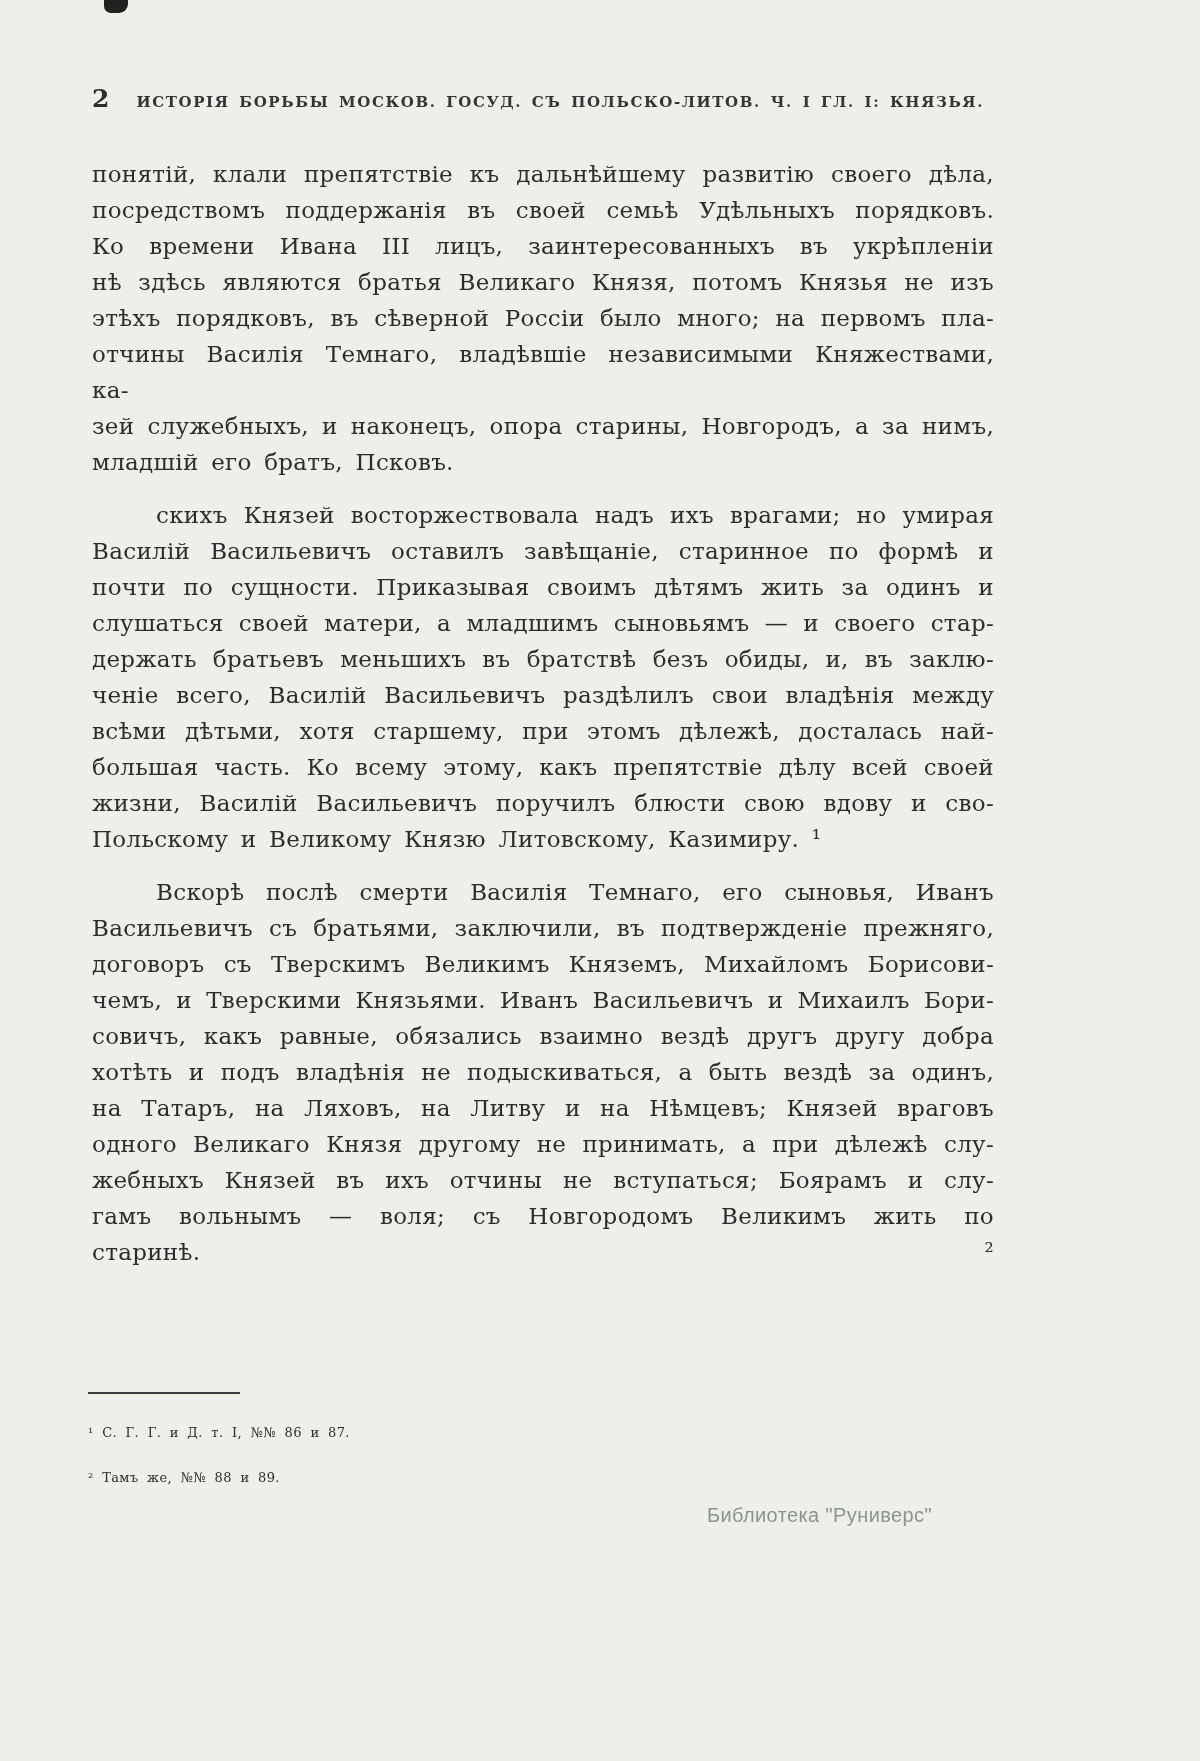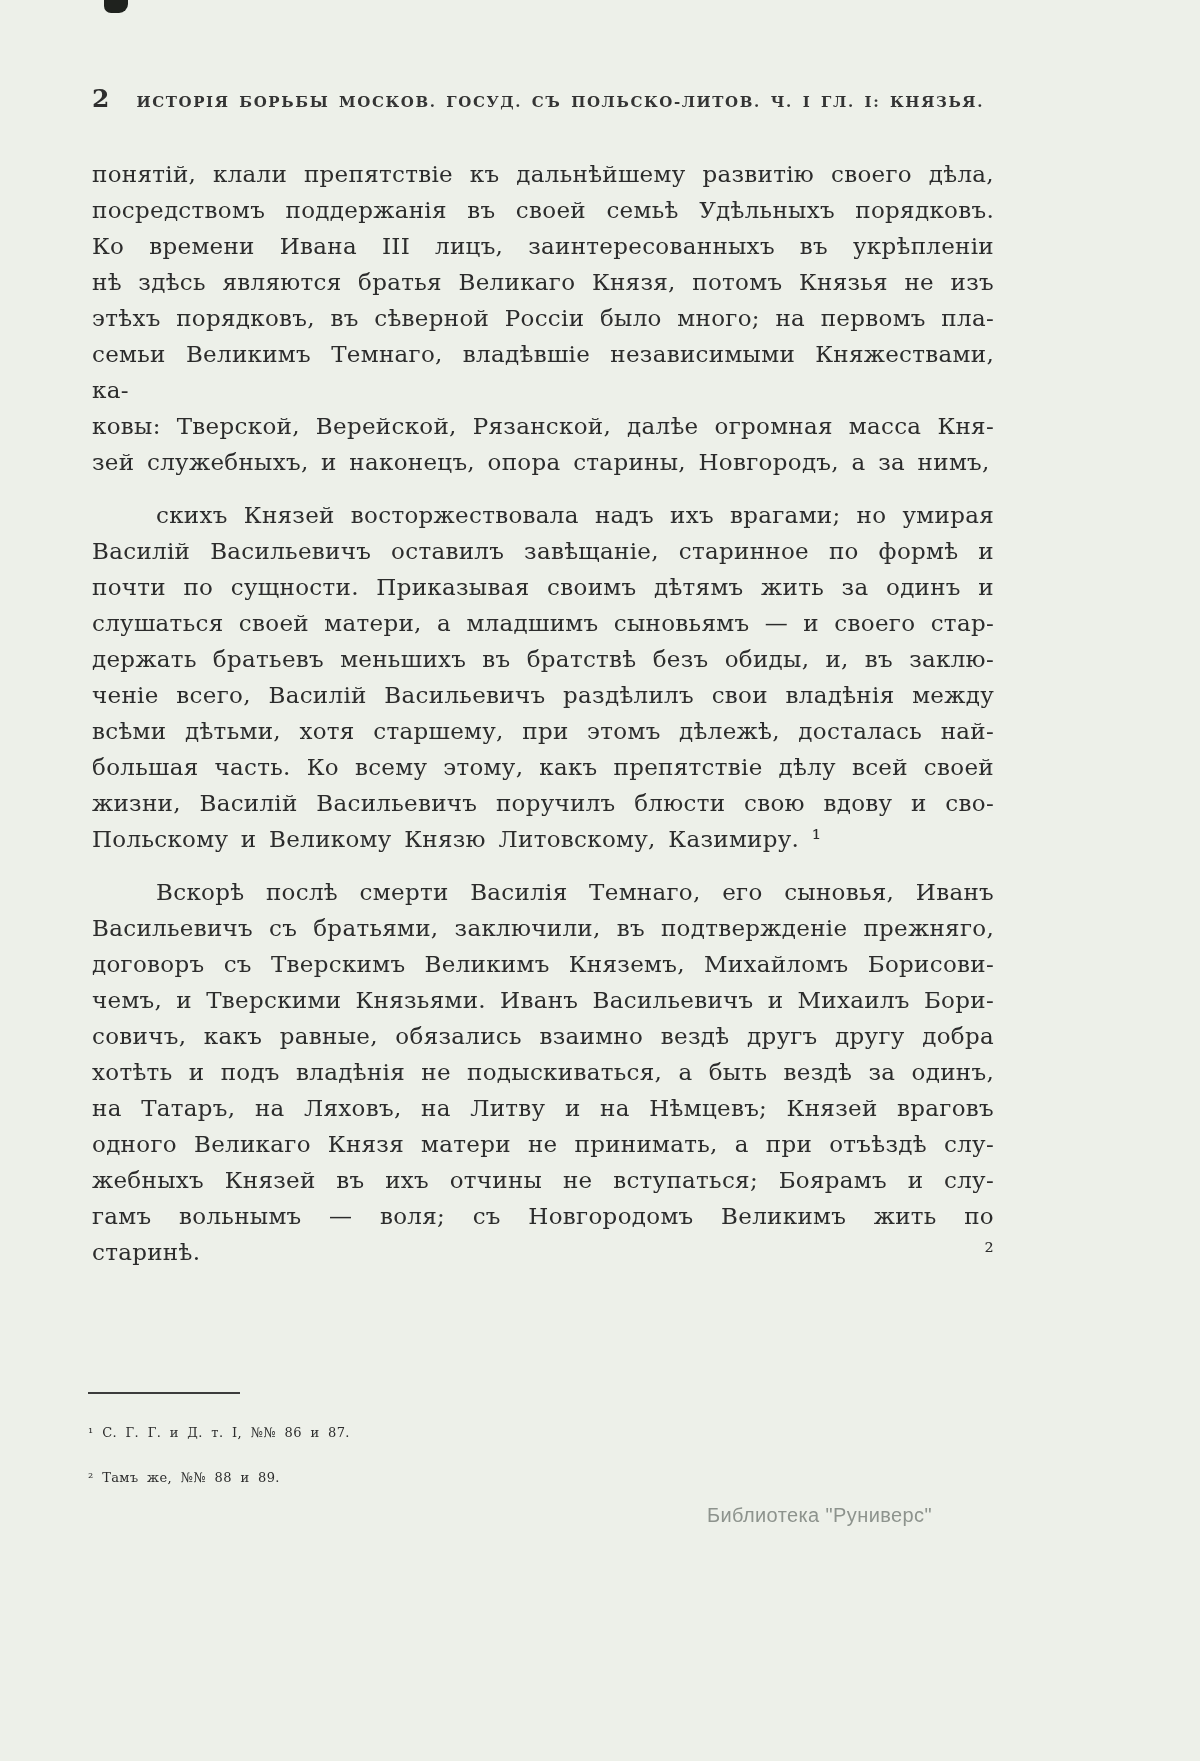--- a/index.html
+++ b/index.html
@@ -126,23 +126,23 @@
     <span class="running-title">ИСТОРІЯ БОРЬБЫ МОСКОВ. ГОСУД. СЪ ПОЛЬСКО-ЛИТОВ. Ч. I ГЛ. I: КНЯЗЬЯ.</span>
   </div>
 
   <div class="body-text">
     <div class="para">
         <div class="line">понятій, клали препятствіе къ дальнѣйшему развитію своего дѣла,</div>
         <div class="line">посредствомъ поддержанія въ своей семьѣ Удѣльныхъ порядковъ.</div>
         <div class="line">Ко времени Ивана III лицъ, заинтересованныхъ въ укрѣпленіи</div>
         <div class="line">нѣ здѣсь являются братья Великаго Князя, потомъ Князья не изъ</div>
         <div class="line">этѣхъ порядковъ, въ сѣверной Россіи было много; на первомъ пла-</div>
-        <div class="line">семьи Великимъ Темнаго, владѣвшіе независимыми Княжествами, ка-</div>
-        <div class="line">ковы: Тверской, Верейской, Рязанской, далѣе огромная масса Кня-</div>
+        <div class="line">отчины Василія Темнаго, владѣвшіе независимыми Княжествами, ка-</div>
         <div class="line">зей служебныхъ, и наконецъ, опора старины, Новгородъ, а за нимъ,</div>
+        <div class="line">младшій его братъ, Псковъ.</div>
       </div>
     <div class="para indented">
         <div class="line">скихъ Князей восторжествовала надъ ихъ врагами; но умирая</div>
         <div class="line">Василій Васильевичъ оставилъ завѣщаніе, старинное по формѣ и</div>
         <div class="line">почти по сущности. Приказывая своимъ дѣтямъ жить за одинъ и</div>
         <div class="line">слушаться своей матери, а младшимъ сыновьямъ — и своего стар-</div>
         <div class="line">держать братьевъ меньшихъ въ братствѣ безъ обиды, и, въ заклю-</div>
         <div class="line">ченіе всего, Василій Васильевичъ раздѣлилъ свои владѣнія между</div>
         <div class="line">всѣми дѣтьми, хотя старшему, при этомъ дѣлежѣ, досталась най-</div>
         <div class="line">большая часть. Ко всему этому, какъ препятствіе дѣлу всей своей</div>
@@ -150,21 +150,21 @@
         <div class="line">Польскому и Великому Князю Литовскому, Казимиру. ¹</div>
       </div>
     <div class="para indented continues">
         <div class="line">Вскорѣ послѣ смерти Василія Темнаго, его сыновья, Иванъ</div>
         <div class="line">Васильевичъ съ братьями, заключили, въ подтвержденіе прежняго,</div>
         <div class="line">договоръ съ Тверскимъ Великимъ Княземъ, Михайломъ Борисови-</div>
         <div class="line">чемъ, и Тверскими Князьями. Иванъ Васильевичъ и Михаилъ Бори-</div>
         <div class="line">совичъ, какъ равные, обязались взаимно вездѣ другъ другу добра</div>
         <div class="line">хотѣть и подъ владѣнія не подыскиваться, а быть вездѣ за одинъ,</div>
         <div class="line">на Татаръ, на Ляховъ, на Литву и на Нѣмцевъ; Князей враговъ</div>
-        <div class="line">одного Великаго Князя матери не принимать, а при отъѣздѣ слу-</div>
+        <div class="line">одного Великаго Князя другому не принимать, а при дѣлежѣ слу-</div>
         <div class="line">жебныхъ Князей въ ихъ отчины не вступаться; Боярамъ и слу-</div>
         <div class="line">гамъ вольнымъ — воля; съ Новгородомъ Великимъ жить по старинѣ. ²</div>
       </div>
   </div>
 
   <div class="footnote-rule"></div>
 
   <div class="footnotes">
     <div class="footnote">¹ С. Г. Г. и Д. т. I, №№ 86 и 87.</div>
     <div class="footnote">² Тамъ же, №№ 88 и 89.</div>

